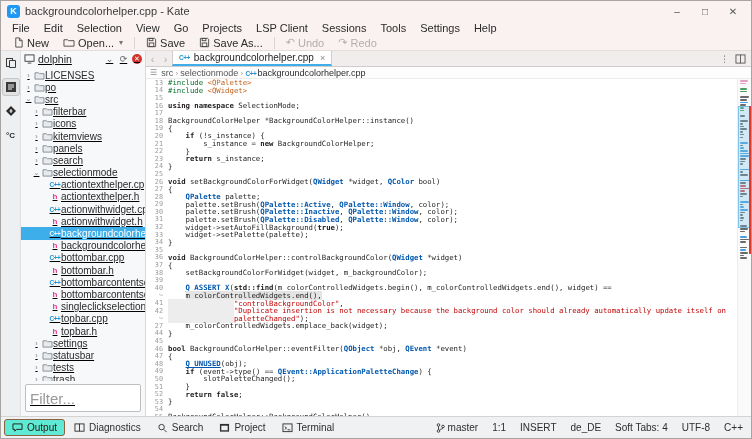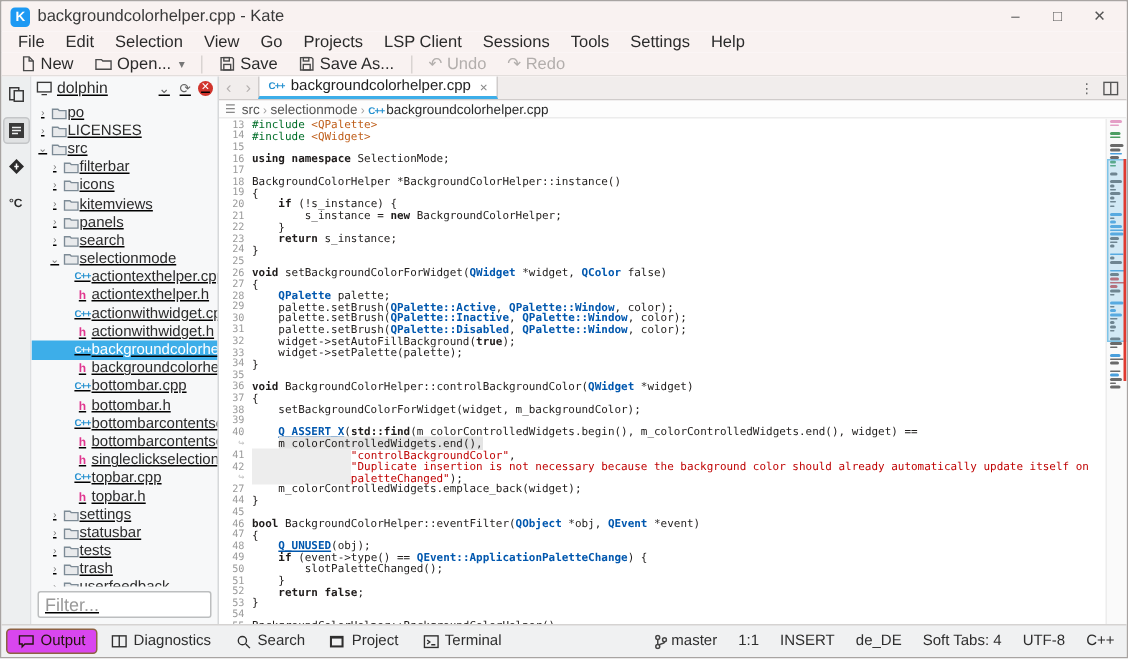--- a/index.html
+++ b/index.html
@@ -38,22 +38,22 @@
   .red-badge { width:10px; height:10px; border-radius:50%; background:#d0342c; color:#fff; font-size:7px; line-height:10px; text-align:center; }
 
   #tree { flex:1; overflow:hidden; padding-top:2px; }
   .trow { height:12.2px; display:flex; align-items:center; font-size:10px; color:#2b2b2b; white-space:nowrap; overflow:hidden; }
   .trow .arrow { width:9px; font-size:7px; color:#7c7c7c; text-align:center; flex:none; }
   .trow .ticon { width:12px; flex:none; display:flex; align-items:center; justify-content:center; }
   .trow.selected { background:#3daee9; color:#fff; }
   .fi-cpp { color:#2691d0; font-weight:bold; font-size:6.5px; letter-spacing:-0.5px; }
   .fi-h   { color:#e0368f; font-weight:bold; font-size:8px; }
   .trow.selected .fi-cpp { color:#eaf6fd; }
-  .filterbox { margin:3px 4px 4px 4px; height:18px; border:1px solid #bcbebf; border-radius:2px; background:#fff;
-               font-size:12px; padding:0 4px; color:#333; width:calc(100% - 8px); font-family:"Liberation Sans",sans-serif; }
+  .filterbox { margin:3px 4px 4px 4px; height:28px; border:1px solid #bcbebf; border-radius:2px; background:#fff;
+               font-size:15px; padding:0 4px; color:#333; width:calc(100% - 8px); font-family:"Liberation Sans",sans-serif; }
   .filterbox::placeholder { color:#9a9a9a; }
 
   .editor { flex:1; display:flex; flex-direction:column; background:#fff; min-width:0; }
   .tabbar { height:16px; background:#f1edec; border-bottom:1px solid #d0cccb; display:flex; align-items:stretch; }
   .nav-btn { width:13px; display:flex; align-items:center; justify-content:center; color:#b3afae; font-size:11px; }
   .tab { display:flex; align-items:center; gap:4px; padding:0 6px; background:#fff; border-left:1px solid #d0cccb; border-right:1px solid #d0cccb;
          border-bottom:2px solid #3daee9; }
   .tab-label { font-size:10px; color:#1f1f1f; }
   .tab-close { font-size:9px; color:#8a8a8a; padding-left:2px; }
   .tabbar-fill { flex:1; }
@@ -84,21 +84,21 @@
   .minimap { position:absolute; top:0; right:0; bottom:0; width:14px; background:#fafafa; border-left:1px solid #ededed; }
   .mmbar { margin:1.1px 2px 0 2px; height:1.6px; border-radius:1px; }
   .mm-tx{background:#6a6a6a;} .mm-bl{background:#4a9fdc;} .mm-gn{background:#4d9e63;} .mm-rd{background:#d05050;} .mm-pk{background:#e49fc6;}
   .mm-viewport { position:absolute; left:0; right:0; background:rgba(120,195,235,0.30); border:1px solid #7fc4e8; }
   .mm-redline { position:absolute; right:0; width:2px; background:#e03a30; }
 
   
   .bottombar { position:absolute; left:0; right:0; bottom:0; height:22px; background:#f0f1f2; border-top:1px solid #d5d3d2;
                display:flex; align-items:center; padding:0 8px 0 3px; }
   .tool-btn { display:flex; align-items:center; gap:4px; font-size:10px; color:#2e2e2e; padding:2px 7px; border-radius:3px; margin-right:2px; }
-  .tool-btn.active { background:#d946ef; border:1px solid #8d6243; color:#23160c; }
+  .tool-btn.active { background:#5eead4; border:1px solid #8d6243; color:#23160c; }
   .status-right { margin-left:auto; display:flex; align-items:center; gap:14px; font-size:10px; color:#2e2e2e; }
   .status-item { display:flex; align-items:center; gap:3px; }
 </style>
 </head>
 <body>
 
 <div id="window">
 
   <div class="titlebar">
     <div class="app-icon">K</div>
@@ -205,30 +205,30 @@
         <span class="red-badge">✕</span>
       </div>
       <div id="tree">
           <div class="trow" style="padding-left: 3px;">
             <span class="arrow">›</span>
             <span class="ticon">
               <svg width="11" height="9" viewBox="0 0 12 10">
                 <path d="M1 2h4l1 1h5v6H1z" fill="#e8eaec" stroke="#7d8b96"></path>
               </svg>
             </span>
+            <span>LICENSES</span>
+          </div>
+          <div class="trow" style="padding-left: 3px;">
+            <span class="arrow">›</span>
+            <span class="ticon">
+              <svg width="11" height="9" viewBox="0 0 12 10">
+                <path d="M1 2h4l1 1h5v6H1z" fill="#e8eaec" stroke="#7d8b96"></path>
+              </svg>
+            </span>
             <span>po</span>
-          </div>
-          <div class="trow" style="padding-left: 3px;">
-            <span class="arrow">›</span>
-            <span class="ticon">
-              <svg width="11" height="9" viewBox="0 0 12 10">
-                <path d="M1 2h4l1 1h5v6H1z" fill="#e8eaec" stroke="#7d8b96"></path>
-              </svg>
-            </span>
-            <span>LICENSES</span>
           </div>
           <div class="trow" style="padding-left: 3px;">
             <span class="arrow">⌄</span>
             <span class="ticon">
               <svg width="11" height="9" viewBox="0 0 12 10">
                 <path d="M1 2h4l1 1h5v6H1z" fill="#e8eaec" stroke="#7d8b96"></path>
               </svg>
             </span>
             <span>src</span>
           </div>
@@ -499,21 +499,21 @@
             <div class="crow">
               <span class="gut">24</span>
               <span class="cline"><span class="tx">}</span></span>
             </div>
             <div class="crow">
               <span class="gut">25</span>
               <span class="cline"></span>
             </div>
             <div class="crow">
               <span class="gut">26</span>
-              <span class="cline"><span class="kw">void</span><span class="tx"> setBackgroundColorForWidget(</span><span class="ty">QWidget</span><span class="tx"> *widget, </span><span class="ty">QColor</span><span class="tx"> false)</span></span>
+              <span class="cline"><span class="kw">void</span><span class="tx"> setBackgroundColorForWidget(</span><span class="ty">QWidget</span><span class="tx"> *widget, </span><span class="ty">QColor</span><span class="tx"> bool)</span></span>
             </div>
             <div class="crow">
               <span class="gut">27</span>
               <span class="cline"><span class="tx">{</span></span>
             </div>
             <div class="crow">
               <span class="gut">28</span>
               <span class="cline"><span class="tx">    </span><span class="ty">QPalette</span><span class="tx"> palette;</span></span>
             </div>
             <div class="crow">

